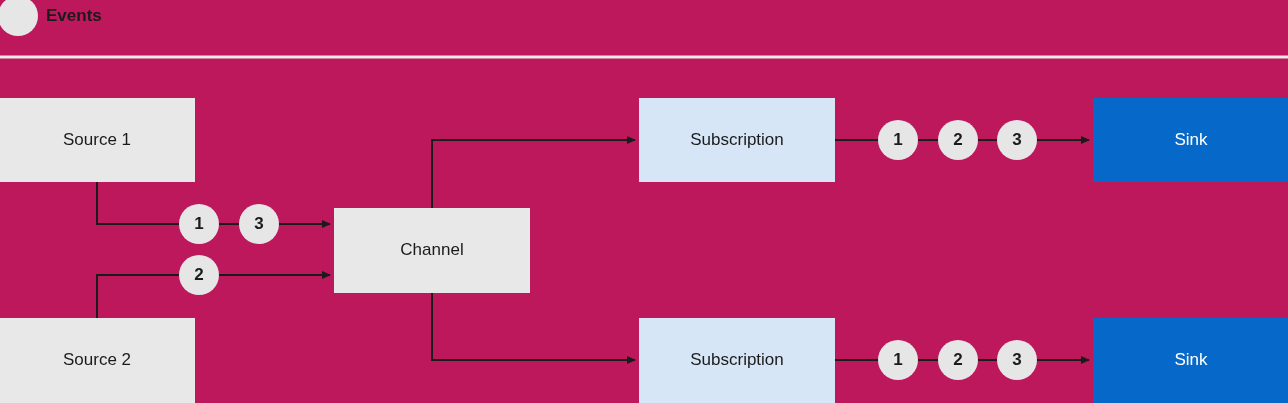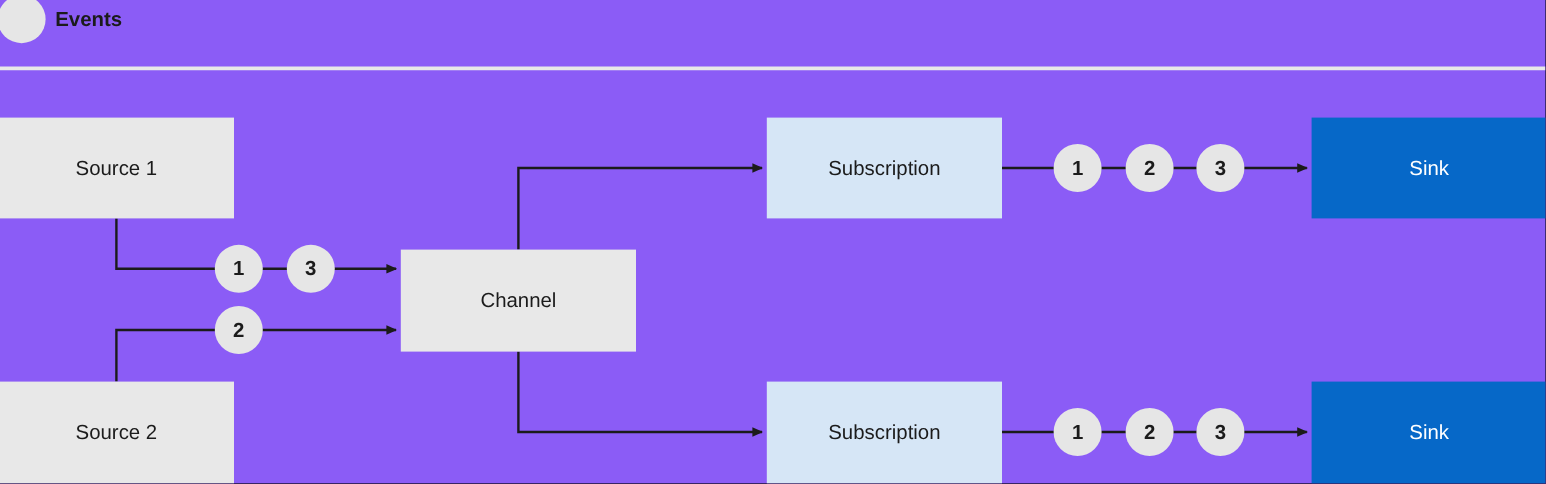--- a/index.html
+++ b/index.html
@@ -10,21 +10,21 @@
   body {
     width: 1288px;
     height: 403px;
     overflow: hidden;
     font-family: "Liberation Sans", sans-serif;
   }
   #stage {
     position: relative;
     width: 1288px;
     height: 403px;
-    background: #8b5cf6;
+    background: #be185d;
   }
   #diagram {
     position: absolute;
     left: 0;
     top: 0;
     width: 1288px;
     height: 403px;
     display: block;
   }
   .box-label {

